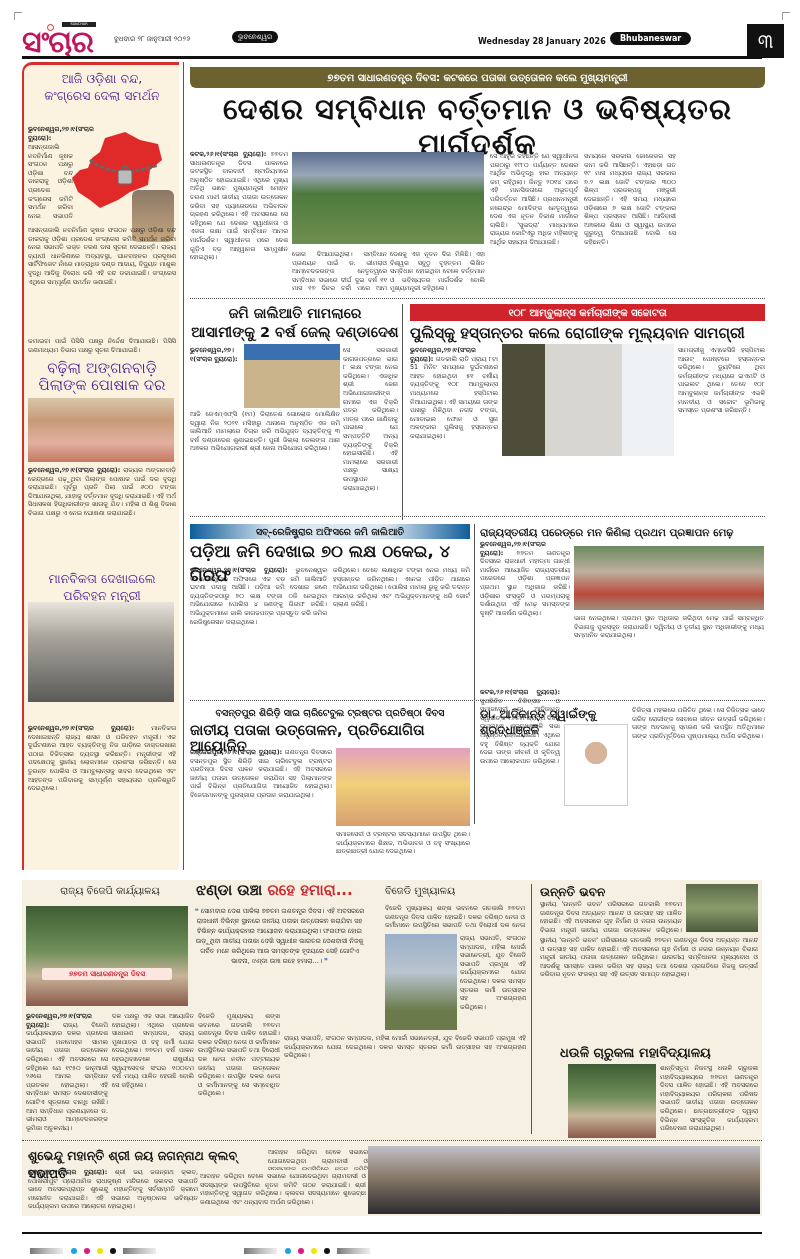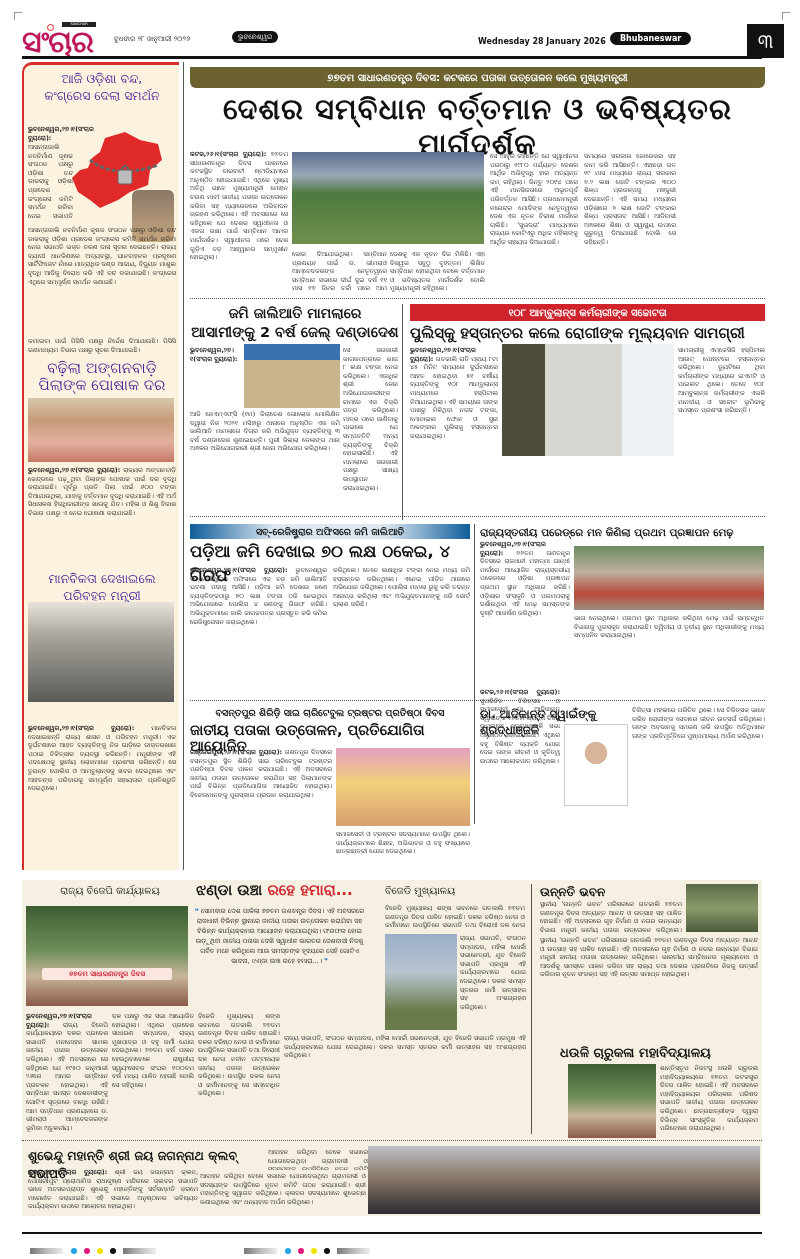--- a/index.html
+++ b/index.html
@@ -145,21 +145,21 @@
 <div class="abs photo-police" style="left:244px;top:344px;width:96px;height:64px;"></div>
 <div class="abs txt" style="left:190px;top:410px;width:150px;height:110px;">ଆଜି ଜେଏମ୍ଏଫ୍‌ସି (୧ମ) କିରାତେଶ ଗୋଲୋକ ମୋଲିକ୍ଷିତ ଦ୍ୱାରା ନିକ ୨୦୨୧ ମସିହାରୁ ଥାନାରେ ଅନୁଷ୍ଠିତ ଏକ ଜମି ଜାଲିଆତି ମାମଲାରେ ବିଚାର କରି ଅଭିଯୁକ୍ତ ବ୍ୟକ୍ତିଙ୍କୁ ୩ ବର୍ଷ ଦଣ୍ଡାଦେଶ ଶୁଣାଇଛନ୍ତି। ପୁରୀ ଜିଲ୍ଲା ଡେଲଙ୍ଗ ଥାନା ଅଞ୍ଚଳର ଅଭିଯୋଗକାରୀ ଶ୍ରୀ ଜେନା ଅଭିଯୋଗ କରିଥିଲେ।</div>
 <div class="abs txt" style="left:343px;top:346px;width:55px;height:174px;">ସେ ସରକାରୀ କାଗଜପତ୍ରରେ ଭାଗ ୮ ଲକ୍ଷ ଟଙ୍କା ନେଇ କରିଥିଲେ। ଏକାଧିକ ଶ୍ରୀ ଜେନା ଅଭିଯୋଗକାରୀଙ୍କ ନାମରେ ଏକ ବିକ୍ରି ପତ୍ର କରିଥିଲେ। ମାତ୍ର ପରେ ଜାଣିବାକୁ ପାଇଲେ ଯେ ସମ୍ପତ୍ତିଟି ଅନ୍ୟ ବ୍ୟକ୍ତିଙ୍କୁ ବିକ୍ରି ହୋଇସାରିଛି। ଏହି ମାମଲାରେ ସରକାରୀ ପକ୍ଷରୁ ସାକ୍ଷ୍ୟ ଉପସ୍ଥାପନ କରାଯାଇଥିଲା।</div>
 
 <div class="abs solid-v" style="left:402px;top:304px;height:216px;"></div>
 
 <div class="abs red-banner" style="left:410px;top:304px;width:355px;height:17px;line-height:17px;font-size:10px;">୧୦୮ ଆମ୍ବୁଲାନ୍ସ କର୍ମଚାରୀଙ୍କ ସଚ୍ଚୋଟତା</div>
 <div class="abs hd-big" style="left:410px;top:323px;width:355px;font-size:15px;line-height:20px;">ପୁଲିସ୍‌କୁ ହସ୍ତାନ୍ତର କଲେ ରୋଗୀଙ୍କ ମୂଲ୍ୟବାନ ସାମଗ୍ରୀ</div>
 <div class="abs txt" style="left:410px;top:346px;width:88px;height:174px;">
   <span class="txt-cap">ଭୁବନେଶ୍ୱର,୨୭।୧(ସଂଚାର ବ୍ୟୁରୋ):</span>
-  <span>ଗତକାଲି ରାତି ପ୍ରାୟ ୮ଟା ୪୫ ମିନିଟ ସମୟରେ ଦୁର୍ଘଟଣାରେ ଆହତ ହୋଇଥିବା ୫୧ ବର୍ଷୀୟ ବ୍ୟକ୍ତିଙ୍କୁ ୧୦୮ ଆମ୍ବୁଲାନ୍ସ ମାଧ୍ୟମରେ ହସ୍ପିଟାଲ ନିଆଯାଇଥିଲା। ଏହି ସମୟରେ ତାଙ୍କ ପାଖରୁ ମିଳିଥିବା ନଗଦ ଟଙ୍କା, ମୋବାଇଲ ଫୋନ ଓ ସୁନା ଅଳଙ୍କାର ପୁଲିସକୁ ହସ୍ତାନ୍ତର କରାଯାଇଥିଲା।</span>
+  <span>ଗତକାଲି ରାତି ପ୍ରାୟ ୮ଟା 51 ମିନିଟ ସମୟରେ ଦୁର୍ଘଟଣାରେ ଆହତ ହୋଇଥିବା ୫୧ ବର୍ଷୀୟ ବ୍ୟକ୍ତିଙ୍କୁ ୧୦୮ ଆମ୍ବୁଲାନ୍ସ ମାଧ୍ୟମରେ ହସ୍ପିଟାଲ ନିଆଯାଇଥିଲା। ଏହି ସମୟରେ ତାଙ୍କ ପାଖରୁ ମିଳିଥିବା ନଗଦ ଟଙ୍କା, ମୋବାଇଲ ଫୋନ ଓ ସୁନା ଅଳଙ୍କାର ପୁଲିସକୁ ହସ୍ତାନ୍ତର କରାଯାଇଥିଲା।</span>
 </div>
 <div class="abs photo-hospital" style="left:502px;top:344px;width:172px;height:112px;"></div>
 <div class="abs txt" style="left:678px;top:346px;width:87px;height:174px;">ସାମଗ୍ରୀକୁ ଏମ୍‌କେସିଜି ହସ୍ପିଟାଲ ଆଉଟ୍ ପୋଷ୍ଟରେ ହସ୍ତାନ୍ତର କରିଥିଲେ। ଡ୍ୟୁଟିରେ ଥିବା କର୍ମଚାରୀଙ୍କ ମଧ୍ୟରେ ଇଏମଟି ଓ ପାଇଲଟ ଥିଲେ। ତେବେ ୧୦୮ ଆମ୍ବୁଲାନ୍ସ କର୍ମଚାରୀଙ୍କ ଏଭଳି ମାନବୀୟ ଓ ସଚ୍ଚୋଟ ଭୂମିକାକୁ ସମସ୍ତେ ପ୍ରଶଂସା କରିଛନ୍ତି।</div>
 
 <div class="abs dotted-h" style="left:190px;top:516px;width:575px;"></div>
 
 <div class="abs blue-banner" style="left:190px;top:524px;width:280px;height:15px;line-height:15px;font-size:9.5px;">ସବ୍-ରେଜିଷ୍ଟ୍ରାର ଅଫିସରେ ଜମି ଜାଲିଆତି</div>
 <div class="abs hd-big" style="left:190px;top:540px;width:280px;font-size:16.5px;line-height:24px;">ପଡ଼ିଆ ଜମି ଦେଖାଇ ୭୦ ଲକ୍ଷ ଠକେଇ, ୪ ଗିରଫ</div>
 <div class="abs txt" style="left:190px;top:566px;width:137px;height:128px;">
   <span class="txt-cap">ଭୁବନେଶ୍ୱର,୨୭।୧(ସଂଚାର ବ୍ୟୁରୋ):</span>
@@ -228,21 +228,21 @@
 
 <div class="abs solid-v" style="left:531px;top:884px;height:250px;"></div>
 
 <div class="abs hd-big" style="left:540px;top:884px;width:110px;font-size:12px;line-height:16px;">ଉନ୍ନତି ଭବନ</div>
 <div class="abs photo-garden" style="left:686px;top:884px;width:72px;height:48px;"></div>
 <div class="abs txt" style="left:540px;top:900px;width:142px;height:34px;">ସ୍ଥାନୀୟ 'ଉନ୍ନତି ଭବନ' ପରିସରରେ ଗତକାଲି ୭୭ତମ ଗଣତନ୍ତ୍ର ଦିବସ ଅତ୍ୟନ୍ତ ଆନନ୍ଦ ଓ ଉତ୍ସାହ ସହ ପାଳିତ ହୋଇଛି। ଏହି ଅବସରରେ ଗୃହ ନିର୍ମାଣ ଓ ନଗର ଉନ୍ନୟନ ବିଭାଗ ମନ୍ତ୍ରୀ ଜାତୀୟ ପତାକା ଉତ୍ତୋଳନ କରିଥିଲେ। ଭାରତୀୟ ସମ୍ବିଧାନର ମୂଲ୍ୟବୋଧ ଓ ଆଦର୍ଶକୁ ସମସ୍ତେ ପାଳନ କରିବା ସହ ରାଜ୍ୟ ତଥା ଦେଶର ପ୍ରଗତିରେ ନିଜକୁ ଉତ୍ସର୍ଗ କରିବାର ନୂତନ ସଂକଳ୍ପ ସହ ଏହି ଉତ୍ସବ ସମାପ୍ତ ହୋଇଥିଲା।</div>
 <div class="abs txt" style="left:540px;top:936px;width:218px;height:104px;">ସ୍ଥାନୀୟ 'ଉନ୍ନତି ଭବନ' ପରିସରରେ ଗତକାଲି ୭୭ତମ ଗଣତନ୍ତ୍ର ଦିବସ ଅତ୍ୟନ୍ତ ଆନନ୍ଦ ଓ ଉତ୍ସାହ ସହ ପାଳିତ ହୋଇଛି। ଏହି ଅବସରରେ ଗୃହ ନିର୍ମାଣ ଓ ନଗର ଉନ୍ନୟନ ବିଭାଗ ମନ୍ତ୍ରୀ ଜାତୀୟ ପତାକା ଉତ୍ତୋଳନ କରିଥିଲେ। ଭାରତୀୟ ସମ୍ବିଧାନର ମୂଲ୍ୟବୋଧ ଓ ଆଦର୍ଶକୁ ସମସ୍ତେ ପାଳନ କରିବା ସହ ରାଜ୍ୟ ତଥା ଦେଶର ପ୍ରଗତିରେ ନିଜକୁ ଉତ୍ସର୍ଗ କରିବାର ନୂତନ ସଂକଳ୍ପ ସହ ଏହି ଉତ୍ସବ ସମାପ୍ତ ହୋଇଥିଲା।</div>
 
 <div class="abs hd-big" style="left:560px;top:1044px;width:200px;font-size:13px;line-height:18px;">ଧଉଳି ଚାରୁକଳା ମହାବିଦ୍ୟାଳୟ</div>
 <div class="abs photo-trees" style="left:568px;top:1064px;width:88px;height:74px;"></div>
-<div class="abs txt" style="left:660px;top:1064px;width:98px;height:74px;">ଶାନ୍ତିସ୍ତୂପ ନିକଟସ୍ଥ ଧଉଳି ଚାରୁକଳା ମହାବିଦ୍ୟାଳୟରେ ୭୭ତମ କଟକସ୍ତ୍ର ଦିବସ ପାଳିତ ହୋଇଛି। ଏହି ଅବସରରେ ମହାବିଦ୍ୟାଳୟର ପରିଚାଳନା ପରିଷଦ ସଭାପତି ଜାତୀୟ ପତାକା ଉତ୍ତୋଳନ କରିଥିଲେ। ଛାତ୍ରଛାତ୍ରୀଙ୍କ ଦ୍ୱାରା ବିଭିନ୍ନ ସାଂସ୍କୃତିକ କାର୍ଯ୍ୟକ୍ରମ ପରିବେଷଣ କରାଯାଇଥିଲା।</div>
+<div class="abs txt" style="left:660px;top:1064px;width:98px;height:74px;">ଶାନ୍ତିସ୍ତୂପ ନିକଟସ୍ଥ ଧଉଳି ଚାରୁକଳା ମହାବିଦ୍ୟାଳୟରେ ୭୭ତମ ଗଣତନ୍ତ୍ର ଦିବସ ପାଳିତ ହୋଇଛି। ଏହି ଅବସରରେ ମହାବିଦ୍ୟାଳୟର ପରିଚାଳନା ପରିଷଦ ସଭାପତି ଜାତୀୟ ପତାକା ଉତ୍ତୋଳନ କରିଥିଲେ। ଛାତ୍ରଛାତ୍ରୀଙ୍କ ଦ୍ୱାରା ବିଭିନ୍ନ ସାଂସ୍କୃତିକ କାର୍ଯ୍ୟକ୍ରମ ପରିବେଷଣ କରାଯାଇଥିଲା।</div>
 
 <div class="abs dotted-h" style="left:22px;top:1140px;width:740px;"></div>
 
 <div class="abs hd-big" style="left:28px;top:1147px;width:236px;font-size:12.5px;line-height:18px;">ଶୁଭେନ୍ଦୁ ମହାନ୍ତି ଶ୍ରୀ ଜୟ ଜଗନ୍ନାଥ କ୍ଲବ୍ ସଭାପତି</div>
 <div class="abs txt" style="left:268px;top:1148px;width:100px;height:22px;">ଆବାହନ କରିଥିବା ବେଳେ ସଭାରେ ଯୋଗଦେଇଥିବା ଗ୍ରାମବାସୀ ଓ ସଦସ୍ୟଙ୍କ ଉପସ୍ଥିତିରେ ନୂତନ କମିଟି ଗଠନ କରାଯାଇଛି। ଶ୍ରୀ ମହାନ୍ତିଙ୍କୁ ସ୍ୱାଗତ କରିଥିଲେ। କ୍ଲବର ସଦସ୍ୟମାନେ ଶୁଭେଚ୍ଛା ଜଣାଇଥିଲେ ଏବଂ ଧନ୍ୟବାଦ ଅର୍ପଣ କରିଥିଲେ।</div>
 <div class="abs txt" style="left:28px;top:1168px;width:170px;height:44px;">
   <span class="txt-cap">କଟକ,୨୭।୧(ସଂଚାର ବ୍ୟୁରୋ):</span>
   <span>ଶ୍ରୀ ଜୟ ଜଗନ୍ନାଥ କ୍ଲବ, ପୋଖରୀପୁଟ ପ୍ରୋଥାମିକ ରାଧାକୃଷ୍ଣ ମନ୍ଦିରରେ କ୍ଲବର ସଭାପତି ଭାବେ ଅବସରପ୍ରାପ୍ତ ଶୁଭେନ୍ଦୁ ମହାନ୍ତିଙ୍କୁ ସର୍ବସମ୍ମତି କ୍ରମେ ମନୋନୀତ କରାଯାଇଛି। ଏହି ସଭାରେ ଅନୁଷ୍ଠାନର ଭବିଷ୍ୟତ କାର୍ଯ୍ୟକ୍ରମ ଉପରେ ଆଲୋଚନା ହୋଇଥିଲା।</span>
 </div>
 <div class="abs txt" style="left:200px;top:1172px;width:166px;height:40px;">ଆବାହନ କରିଥିବା ବେଳେ ସଭାରେ ଯୋଗଦେଇଥିବା ଗ୍ରାମବାସୀ ଓ ସଦସ୍ୟଙ୍କ ଉପସ୍ଥିତିରେ ନୂତନ କମିଟି ଗଠନ କରାଯାଇଛି। ଶ୍ରୀ ମହାନ୍ତିଙ୍କୁ ସ୍ୱାଗତ କରିଥିଲେ। କ୍ଲବର ସଦସ୍ୟମାନେ ଶୁଭେଚ୍ଛା ଜଣାଇଥିଲେ ଏବଂ ଧନ୍ୟବାଦ ଅର୍ପଣ କରିଥିଲେ।</div>

